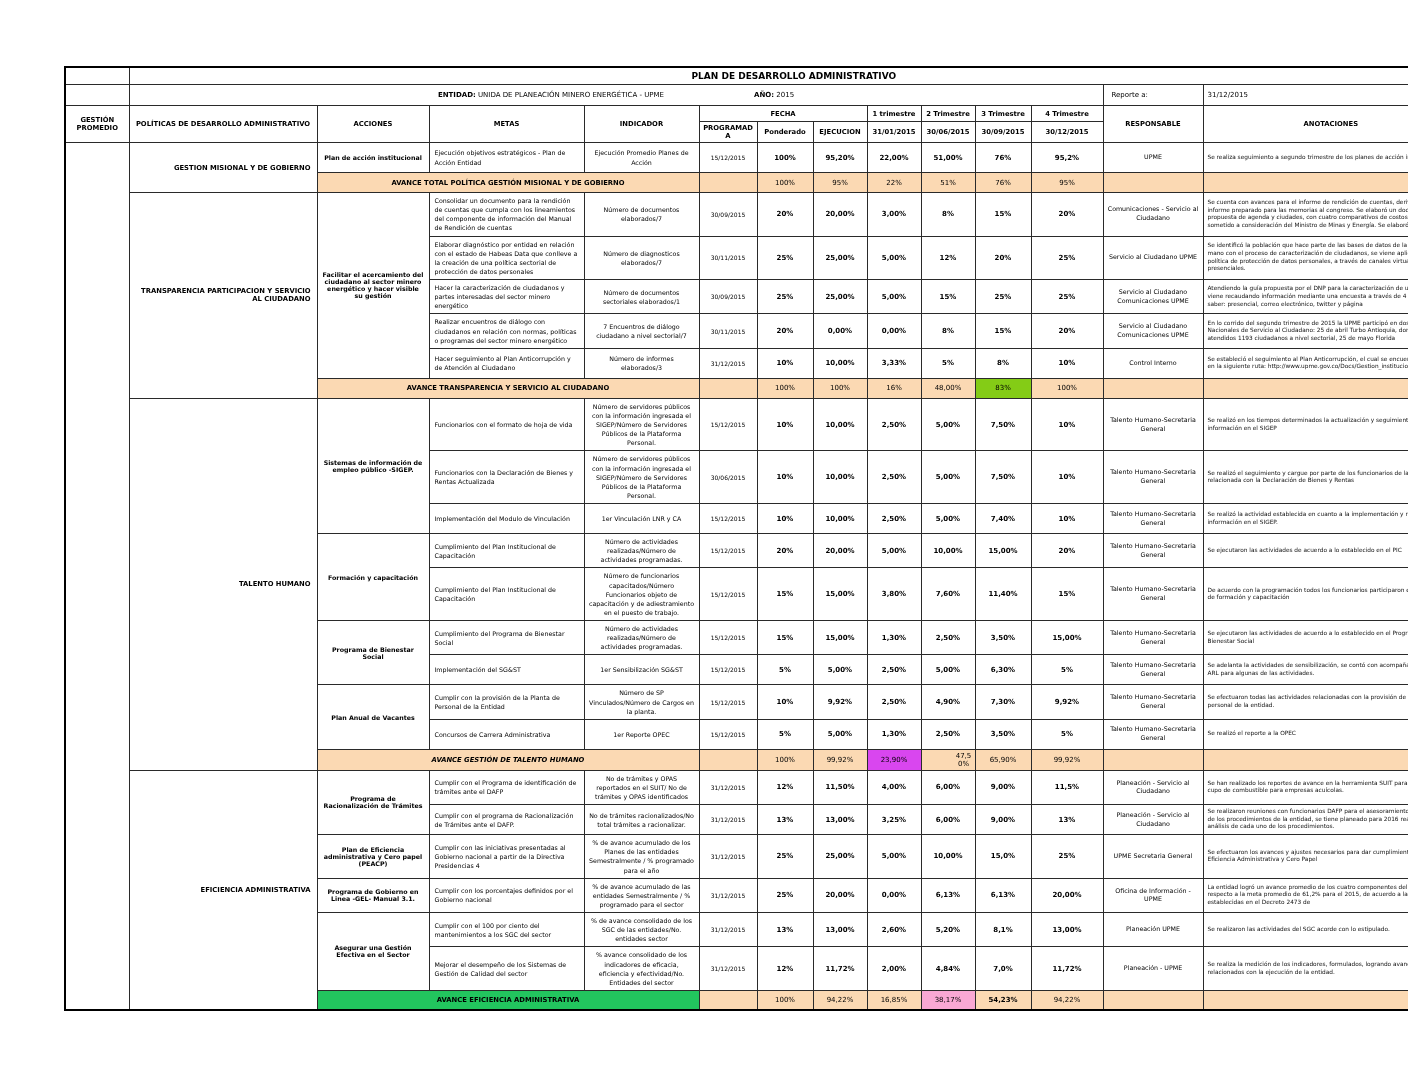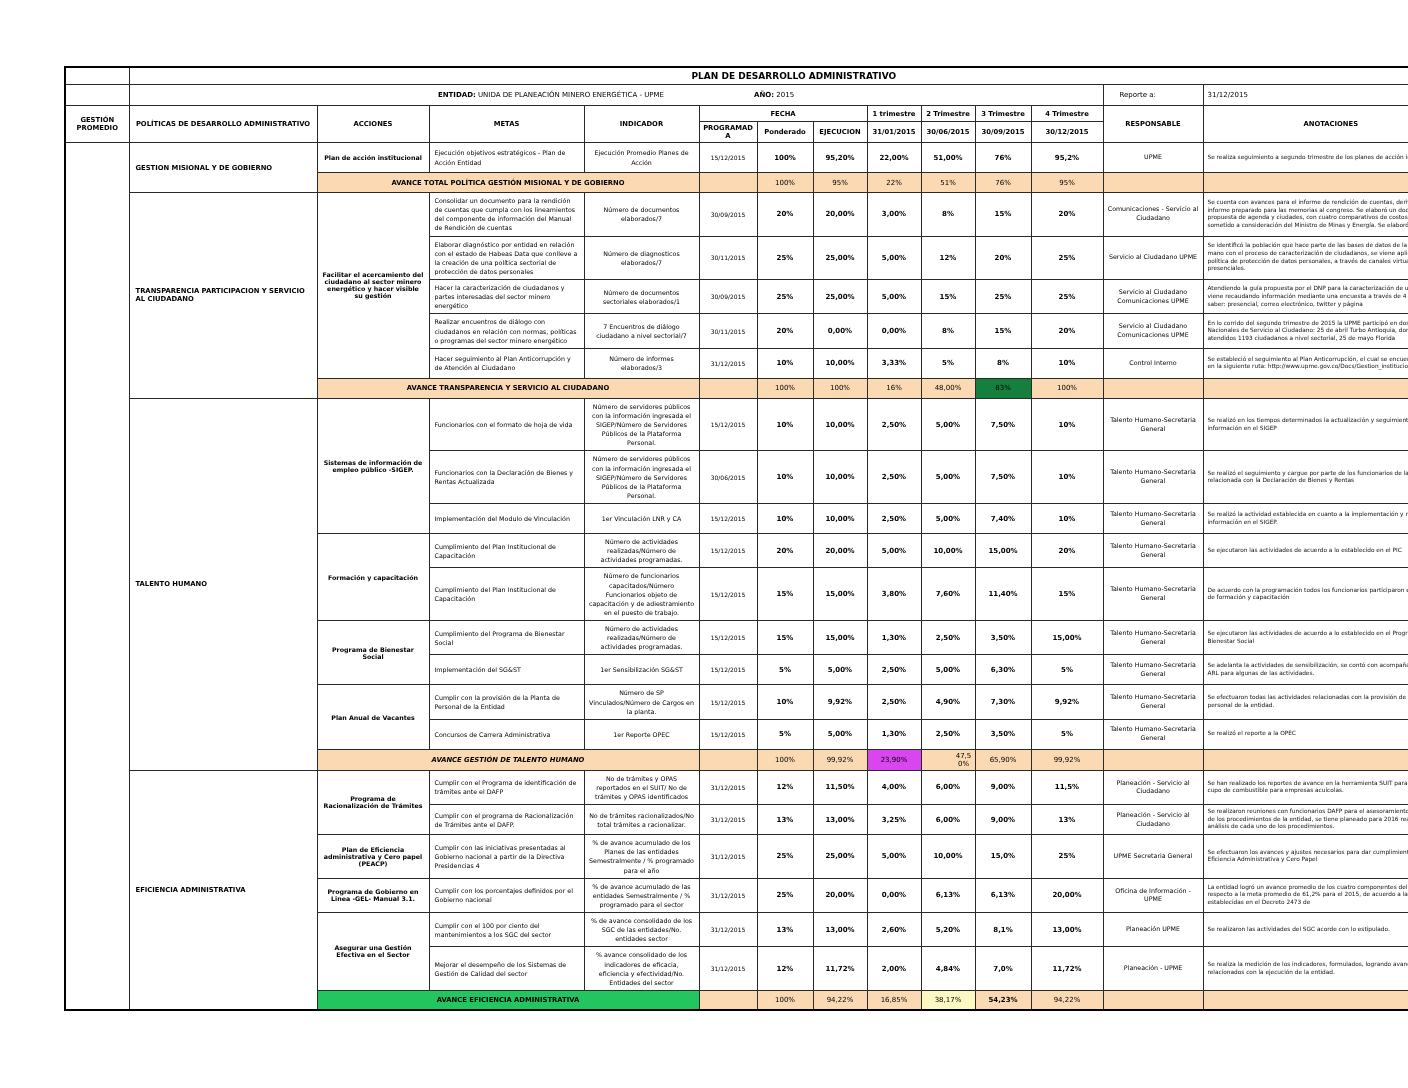--- a/index.html
+++ b/index.html
@@ -9,24 +9,24 @@
   td,th{border:1px solid #2a2a2a;vertical-align:middle;overflow:hidden;word-wrap:break-word;}
   
   col.c-gestion{width:64px}col.c-politica{width:188px}col.c-accion{width:112px}
   col.c-meta{width:155px}col.c-ind{width:115px}col.c-fecha{width:58px}
   col.c-pond{width:56px}col.c-ejec{width:54px}col.c-q{width:54px}col.c-q3{width:56px}
   col.c-q4{width:72px}col.c-resp{width:100px}col.c-anot{width:256px}
   .title-row td{height:14px;text-align:center;font-weight:bold;font-size:9px;}
   .entity-row td{height:18px;font-size:7px;}
   .entity-cell{padding:0 8px;margin-top:32px;}
   .entity-flex{display:flex;justify-content:center;gap:90px;align-items:center;}
-  .report-label{font-size:6.5px;padding-left:16px;}
+  .report-label{font-size:6.5px;padding-left:8px;}
   .report-date{font-size:6.5px;padding-left:4px;}
   th{font-size:6.8px;font-weight:bold;text-align:center;padding:2px 2px;height:11px;background:#fff;}
-  .politica{font-size:6.8px;font-weight:bold;text-align:left;padding:2px 6px;}
+  .politica{font-size:6.8px;font-weight:bold;text-align:right;padding:2px 6px;}
   .gestion{background:#fff;}
   .accion{font-size:6.3px;font-weight:bold;text-align:center;padding:2px 5px;}
   .meta{font-size:6.3px;text-align:left;padding:3px 5px;line-height:1.45;}
   .ind{font-size:6.3px;text-align:center;padding:3px 4px;line-height:1.45;}
   .fecha{font-size:6px;font-weight:normal;text-align:center;}
   .num{font-size:7px;font-weight:bold;text-align:center;padding:2px 1px;}
   .resp{font-size:6.3px;text-align:center;padding:2px 3px;line-height:1.4;}
   .anot{font-size:5.8px;text-align:left;padding:2px 4px;line-height:1.32;color:#111;}
   tbody tr{height:30px;}
   tr[data-name="avance-row"]{height:20px;}
@@ -190,21 +190,21 @@
           <td data-name="responsable-cell" class="resp">Control Interno</td>
           <td data-name="anotacion-cell" class="anot">Se estableció el seguimiento al Plan Anticorrupción, el cual se encuentra publicado en la siguiente ruta: http://www.upme.gov.co/Docs/Gestion_institucion</td>
         </tr>
         <tr data-name="avance-row">
           <td data-name="avance-label" class="avance avance-label" colspan="3" style="background: rgb(251, 217, 179);">AVANCE TRANSPARENCIA Y SERVICIO AL CIUDADANO</td>
           <td data-name="avance-fecha-cell" class="avance" style="background: rgb(251, 217, 179);"></td>
           <td data-name="avance-ponderado-cell" class="avance num" style="background: rgb(251, 217, 179);">100%</td>
           <td data-name="avance-ejecucion-cell" class="avance num" style="background: rgb(251, 217, 179);">100%</td>
           <td data-name="avance-q1-cell" class="avance num" style="background: rgb(251, 217, 179);">16%</td>
           <td data-name="avance-q2-cell" class="avance num" style="background: rgb(251, 217, 179);">48,00%</td>
-          <td data-name="avance-q3-cell" class="avance num" style="background: #15803d;">83%</td>
+          <td data-name="avance-q3-cell" class="avance num" style="background: #84cc16;">83%</td>
           <td data-name="avance-q4-cell" class="avance num" style="background: rgb(251, 217, 179);">100%</td>
           <td data-name="avance-responsable-cell" class="avance" style="background: rgb(251, 217, 179);"></td>
           <td data-name="avance-anotacion-cell" class="avance" style="background: rgb(251, 217, 179);"></td>
         </tr>
         <tr data-name="table-row">
           <td data-name="politica-cell" class="politica" rowspan="10">TALENTO HUMANO</td>
           <td data-name="accion-cell" class="accion" rowspan="3">Sistemas de información de empleo público -SIGEP.</td>
           <td data-name="meta-cell" class="meta">Funcionarios con el formato de hoja de vida</td>
           <td data-name="indicador-cell" class="ind">Número de servidores públicos con la información ingresada el SIGEP/Número de Servidores Públicos de la Plataforma Personal.</td>
           <td data-name="fecha-programada-cell" class="fecha">15/12/2015</td>
@@ -418,21 +418,21 @@
           <td data-name="q4-cell" class="num">11,72%</td>
           <td data-name="responsable-cell" class="resp">Planeación - UPME</td>
           <td data-name="anotacion-cell" class="anot">Se realiza la medición de los indicadores, formulados, logrando avances que están relacionados con la ejecución de la entidad.</td>
         </tr>
         <tr data-name="avance-row">
           <td data-name="avance-label" class="avance avance-label" colspan="3" style="background: #22c55e;">AVANCE EFICIENCIA ADMINISTRATIVA</td>
           <td data-name="avance-fecha-cell" class="avance" style="background: rgb(251, 217, 179);"></td>
           <td data-name="avance-ponderado-cell" class="avance num" style="background: rgb(251, 217, 179);">100%</td>
           <td data-name="avance-ejecucion-cell" class="avance num" style="background: rgb(251, 217, 179);">94,22%</td>
           <td data-name="avance-q1-cell" class="avance num" style="background: rgb(251, 217, 179);">16,85%</td>
-          <td data-name="avance-q2-cell" class="avance num" style="background: #fef9c3;">38,17%</td>
+          <td data-name="avance-q2-cell" class="avance num" style="background: #f9a8d4;">38,17%</td>
           <td data-name="avance-q3-cell" class="avance num" style="background: rgb(251, 217, 179); font-weight: bold;">54,23%</td>
           <td data-name="avance-q4-cell" class="avance num" style="background: rgb(251, 217, 179);">94,22%</td>
           <td data-name="avance-responsable-cell" class="avance" style="background: rgb(251, 217, 179);"></td>
           <td data-name="avance-anotacion-cell" class="avance" style="background: rgb(251, 217, 179);"></td>
         </tr>
       </tbody>
   </table>
 </div>
 
 </body></html>

